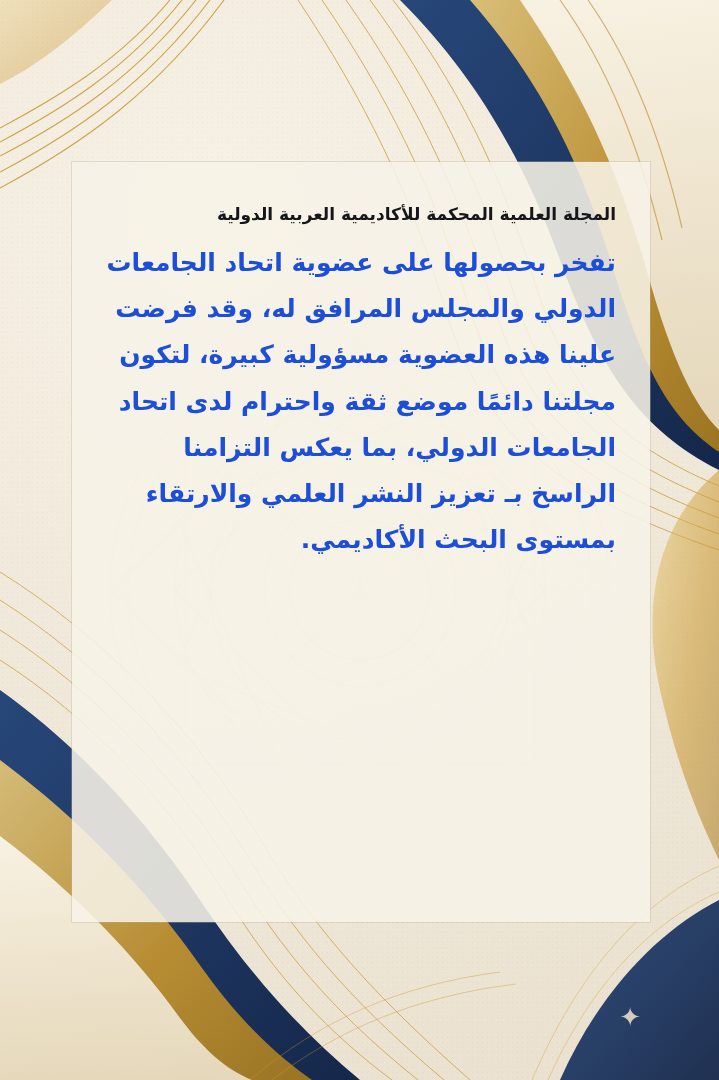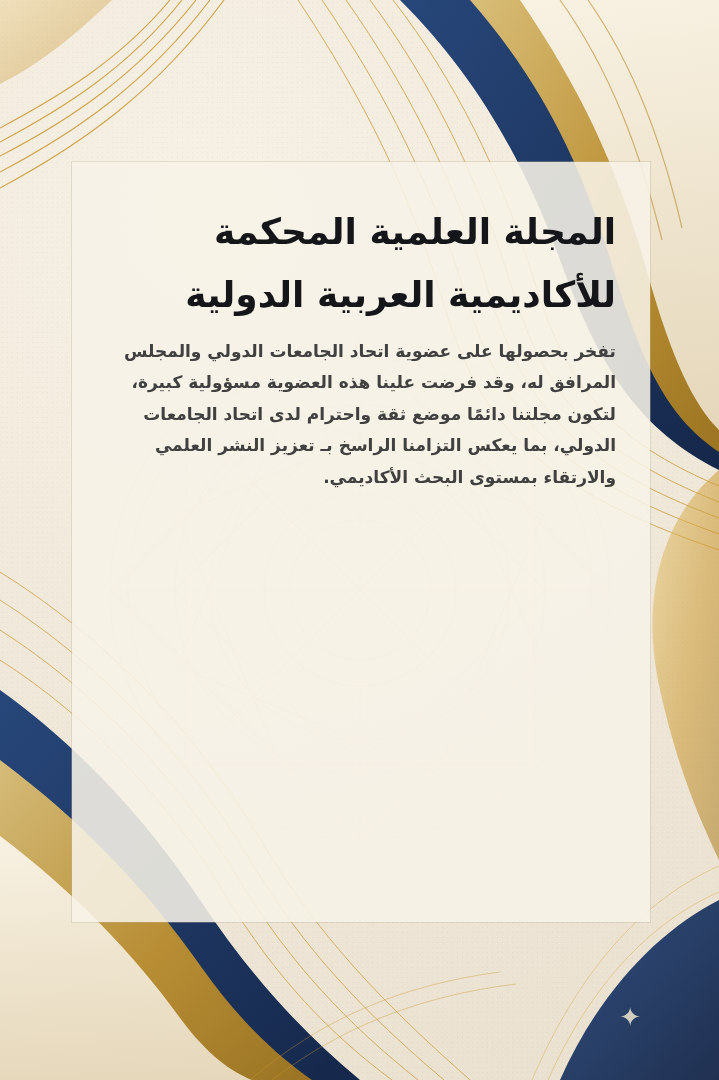--- a/index.html
+++ b/index.html
@@ -63,31 +63,31 @@
     box-shadow: 0 0 0 1px rgba(190,178,152,.35);
   }
   .card-inner {
     padding: 38px 34px 30px 34px;
     box-sizing: border-box;
     height: 100%;
     display: flex;
     flex-direction: column;
   }
   .headline {
-    font-size: 36px;
+    font-size: 17px;
     font-weight: bold;
     line-height: 1.75;
     color: #15161a;
     text-align: right;
     margin: 0 0 10px 0;
   }
   .body-text {
-    font-size: 17px;
+    font-size: 25px;
     line-height: 1.85;
-    color: #404040;
+    color: #1d4ed8;
     text-align: right;
     margin: 0;
     font-weight: 600;
   }
   .signature {
     margin-top: auto;
     text-align: right;
   }
   .sig-name {
     font-size: 24px;

